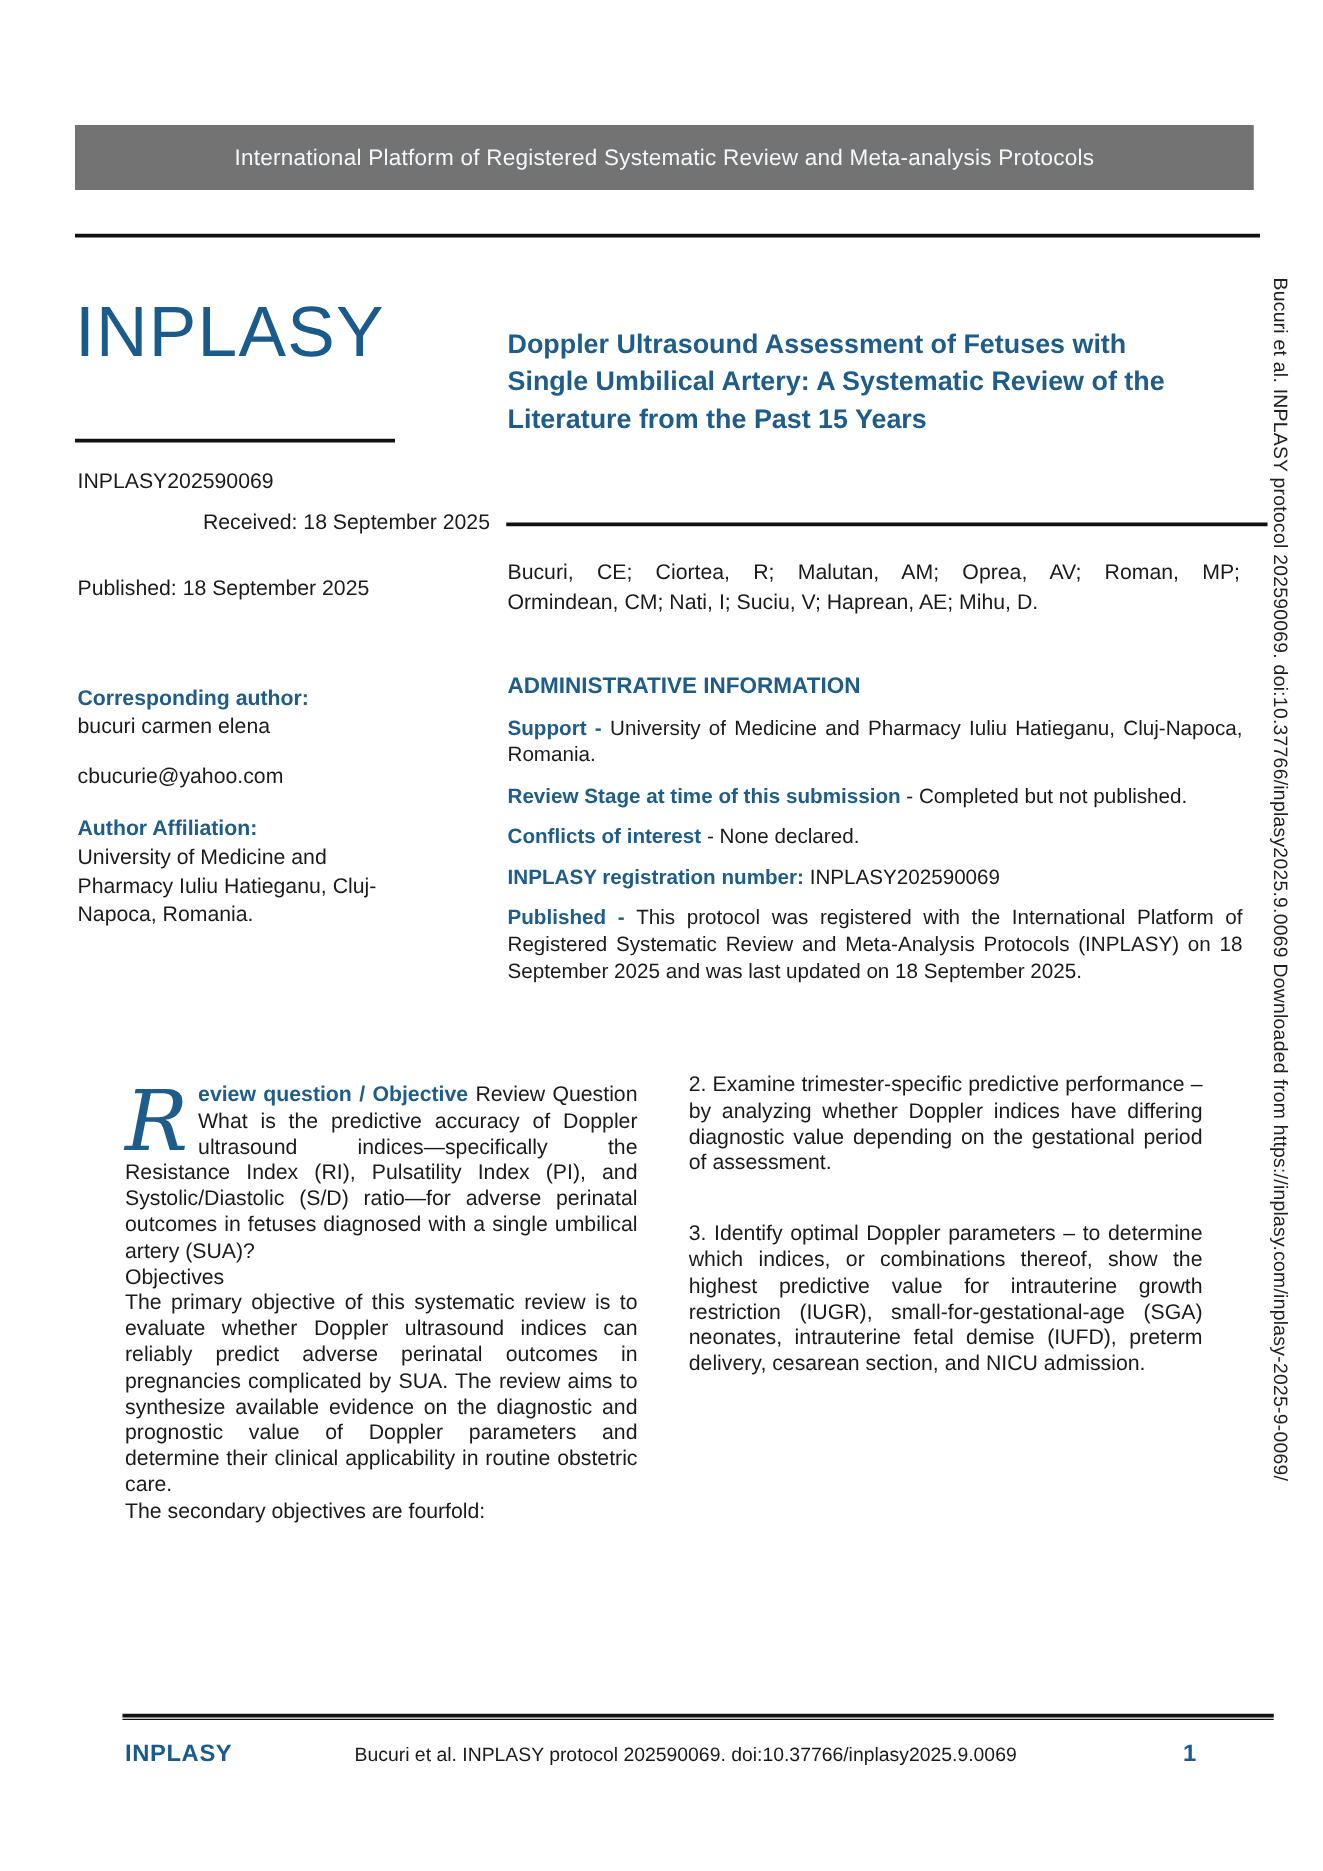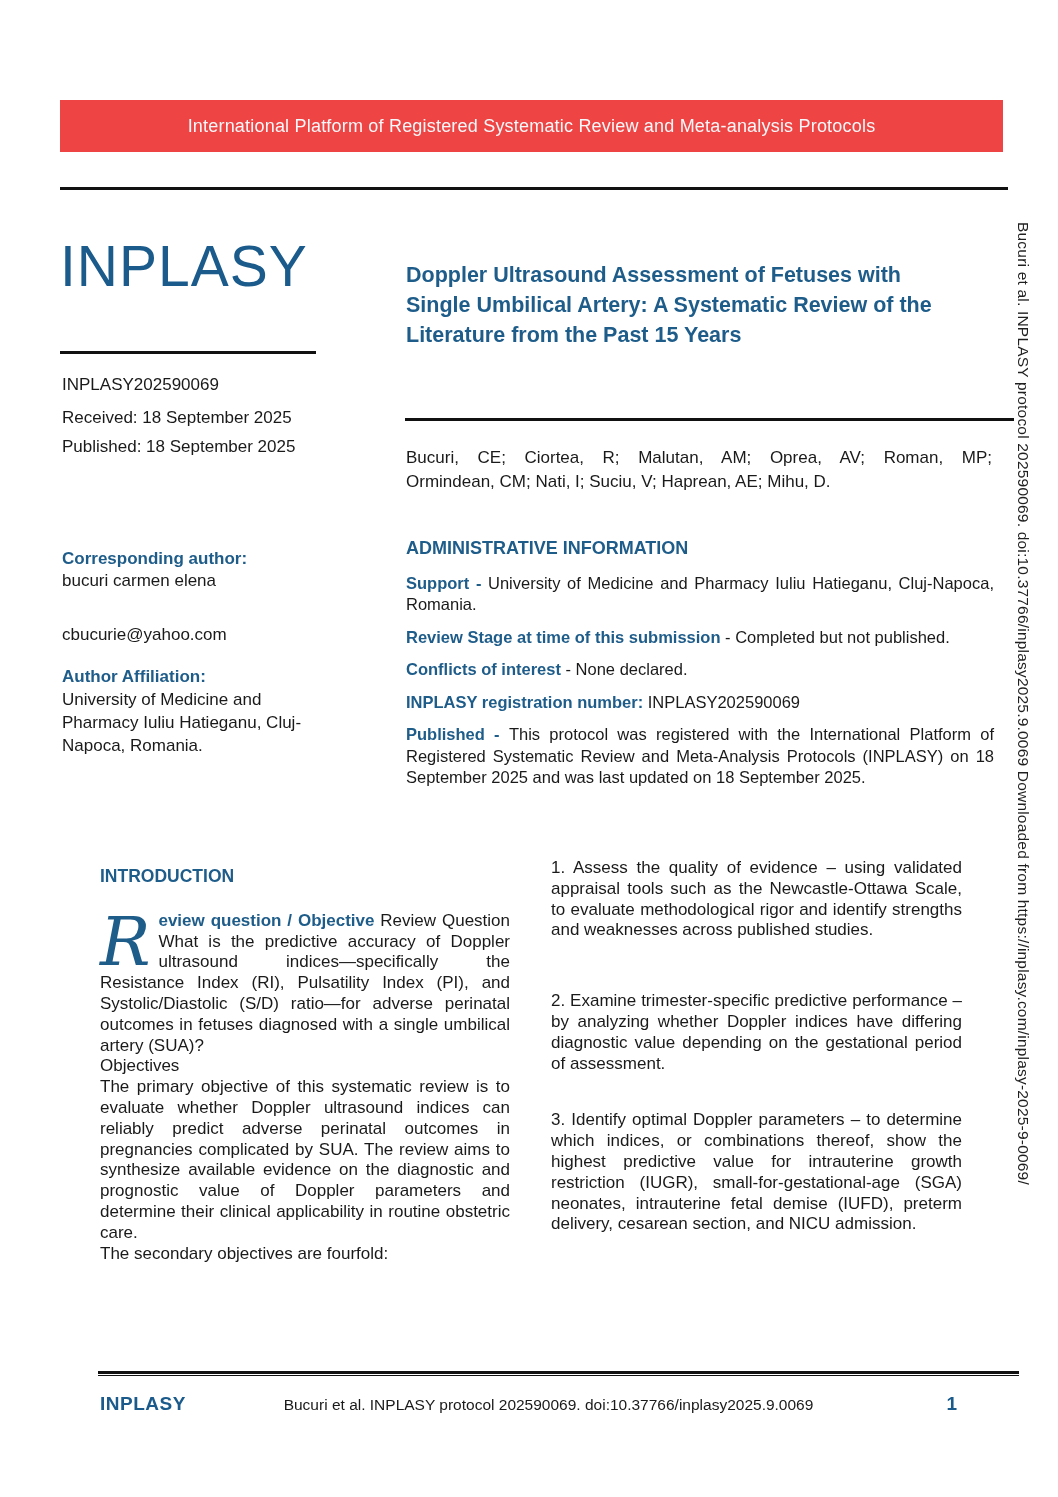--- a/index.html
+++ b/index.html
@@ -3,36 +3,36 @@
 <meta charset="utf-8">
 <style>
   html,body{margin:0;padding:0;background:#ffffff;}
   .page{
     position:relative;width:1058px;height:1497px;background:#ffffff;overflow:hidden;
     font-family:"Liberation Sans","DejaVu Sans",sans-serif;color:#1a1a1a;
   }
   
   .banner{
     position:absolute;left:60px;top:100px;width:943px;height:52px;
-    background:#ef4444;display:flex;align-items:center;justify-content:center;
+    background:#737373;display:flex;align-items:center;justify-content:center;
   }
   .banner span{color:#f4f8fa;font-size:18px;letter-spacing:.2px;}
   .rule-top{position:absolute;left:60px;top:187px;width:948px;height:3px;background:#111;}
   
   .logo{position:absolute;left:60px;top:236px;font-size:57px;line-height:60px;color:#1b5b8c;letter-spacing:1px;}
   .logo-rule{position:absolute;left:60px;top:351px;width:256px;height:3px;background:#111;}
   .meta{position:absolute;left:62px;top:374px;width:330px;font-size:17px;line-height:21px;}
   .meta div{margin:0 0 12px 0;}
   .meta .m-doi{margin-bottom:11px;}
-  .meta .m-received{margin-bottom:8px;}
+  .meta .m-received{margin-bottom:32px;text-align:right;}
   
   .corr{position:absolute;left:62px;top:548px;width:268px;font-size:17px;line-height:22px;}
   .blue{color:#1e5c8a;}
   .b{font-weight:bold;}
-  .corr .email{margin-top:32px;}
+  .corr .email{margin-top:18px;}
   .corr .aff-label{margin-top:20px;}
   .corr .aff-text{line-height:23px;}
   
   .title{position:absolute;left:406px;top:260px;width:578px;font-size:21.5px;font-weight:bold;color:#1e5c8a;line-height:30px;}
   .authors-rule{position:absolute;left:405px;top:418px;width:609px;height:3px;background:#111;}
   .authors{position:absolute;left:406px;top:446px;width:586px;font-size:17px;line-height:24px;}
   .jline{text-align:justify;text-align-last:justify;}
   
   .admin{position:absolute;left:406px;top:538px;width:588px;font-size:16.5px;line-height:21.5px;}
   .admin .heading{font-weight:bold;color:#1e5c8a;margin-bottom:13px;font-size:18px;}
@@ -105,29 +105,27 @@
   <div class="admin">
     <div class="heading">ADMINISTRATIVE INFORMATION</div>
     <p><span class="blue b">Support - </span><span> University of Medicine and Pharmacy Iuliu Hatieganu, Cluj-Napoca, Romania.</span></p>
     <p><span class="blue b">Review Stage at time of this submission</span><span> - Completed but not published.</span></p>
     <p><span class="blue b">Conflicts of interest</span><span> - None declared.</span></p>
     <p><span class="blue b">INPLASY registration number:</span><span> INPLASY202590069</span></p>
     <p><span class="blue b">Published - </span><span>This protocol was registered with the International Platform of Registered Systematic Review and Meta-Analysis Protocols (INPLASY) on 18 September 2025 and was last updated on 18 September 2025.</span></p>
   </div>
 
   <div class="intro-left">
-    <div class="intro-h">INTRODUCTION</div>
     <p><span class="dropcap">R</span><span class="blue b">eview question / Objective</span><span> Review Question What is the predictive accuracy of Doppler ultrasound indices—specifically the Resistance Index (RI), Pulsatility Index (PI), and Systolic/Diastolic (S/D) ratio—for adverse perinatal outcomes in fetuses diagnosed with a single umbilical artery (SUA)?</span></p>
     <p class="objectives-h">Objectives</p>
     <p>The primary objective of this systematic review is to evaluate whether Doppler ultrasound indices can reliably predict adverse perinatal outcomes in pregnancies complicated by SUA. The review aims to synthesize available evidence on the diagnostic and prognostic value of Doppler parameters and determine their clinical applicability in routine obstetric care.</p>
     <p class="secondary">The secondary objectives are fourfold:</p>
   </div>
 
   <div class="intro-right">
-    <p class="item">1. Assess the quality of evidence – using validated appraisal tools such as the Newcastle-Ottawa Scale, to evaluate methodological rigor and identify strengths and weaknesses across published studies.</p>
     <p class="item item2">2. Examine trimester-specific predictive performance – by analyzing whether Doppler indices have differing diagnostic value depending on the gestational period of assessment.</p>
     <p>3. Identify optimal Doppler parameters – to determine which indices, or combinations thereof, show the highest predictive value for intrauterine growth restriction (IUGR), small-for-gestational-age (SGA) neonates, intrauterine fetal demise (IUFD), preterm delivery, cesarean section, and NICU admission.</p>
   </div>
 
   <div class="footer-rule"></div>
   <div class="footer">
     <span class="brand">INPLASY</span>
     <span class="citation">Bucuri et al. INPLASY protocol 202590069. doi:10.37766/inplasy2025.9.0069</span>
     <span class="pagenum">1</span>
   </div>

